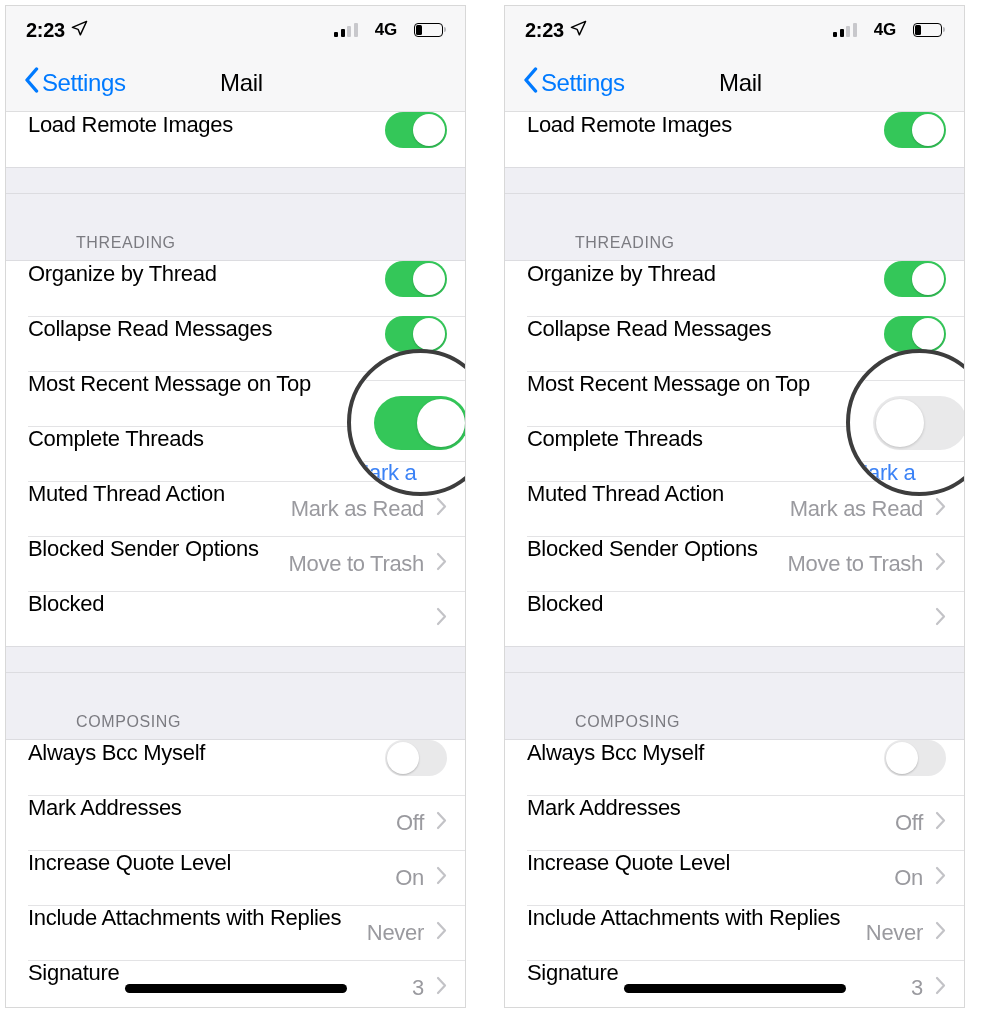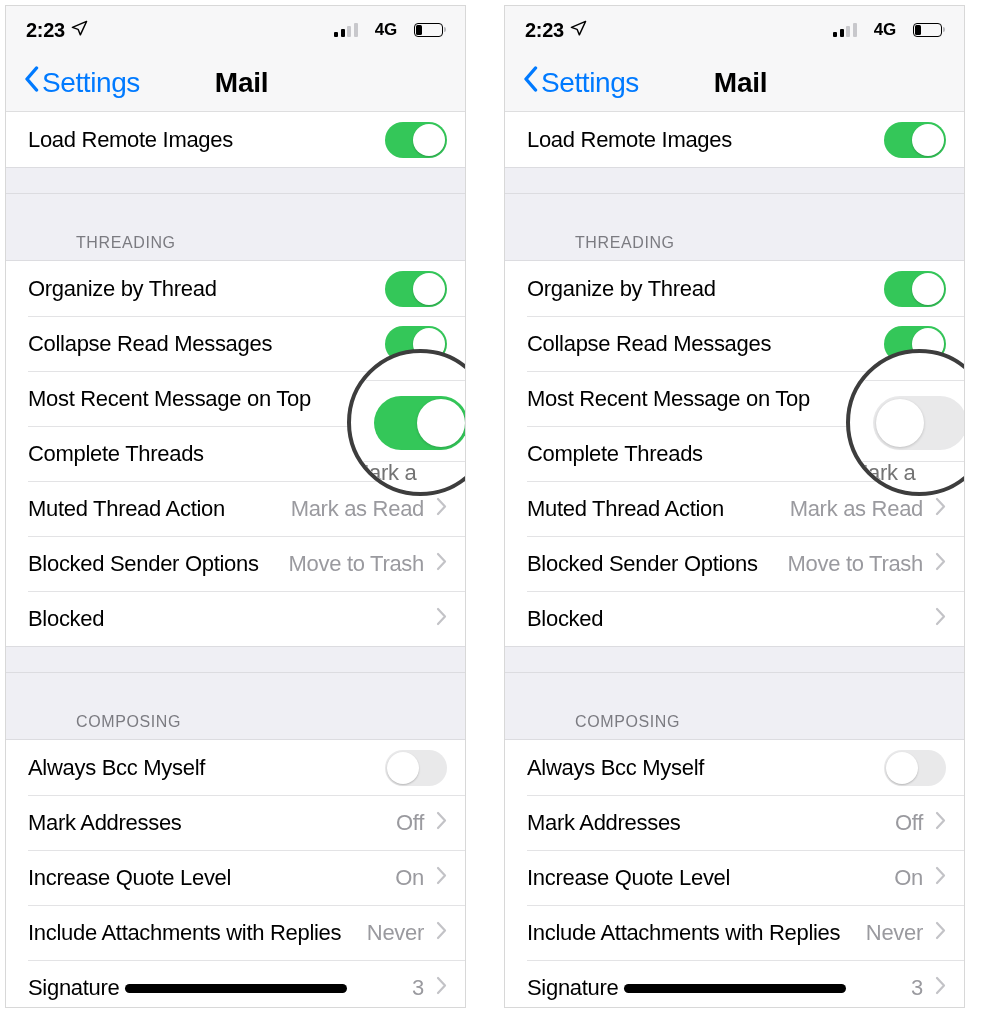--- a/index.html
+++ b/index.html
@@ -72,36 +72,35 @@
     height: 58px;
     background: #f7f7f8;
     position: relative;
     display: flex;
     align-items: center;
     padding: 0 18px;
     border-bottom: 1px solid #dededf;
   }
   .back {
     display: flex; align-items: center; gap: 3px;
-    color: #007aff; font-size: 28px; letter-spacing: -0.4px;
+    color: #007aff; font-size: 24px; letter-spacing: -0.4px;
     cursor: pointer;
   }
   .back .chev { display: block; }
   .nav-title {
     position: absolute; left: 12px; right: 0; text-align: center;
-    font-size: 28px; font-weight: bold; color: #000; letter-spacing: -0.3px;
+    font-size: 24px; font-weight: normal; color: #000; letter-spacing: -0.3px;
     pointer-events: none;
   }
 
   
   .list { background: #ffffff; }
   .row {
     position: relative;
     display: flex;
-    align-items: center;
     justify-content: space-between;
     height: 55px;
     padding: 0 18px 0 22px;
     background: #fff;
   }
   .row + .row::before {
     content: "";
     position: absolute; left: 22px; right: 0; top: 0;
     height: 1px; background: #e3e3e5;
   }
@@ -167,21 +166,21 @@
     position: absolute; inset: 0;
     display: flex; align-items: center; justify-content: center;
   }
   .mag-line {
     position: absolute; left: 0; right: 0; height: 1px; background: #e3e3e5;
   }
   .mag-line.t { top: 27px; }
   .mag-line.b { bottom: 30px; }
   .mag-text {
     position: absolute; left: 0; bottom: 6px;
-    font-size: 22px; color: #737373; letter-spacing: -0.3px;
+    font-size: 22px; color: #3b82f6; letter-spacing: -0.3px;
   }
   .mag-toggle {
     width: 94px; height: 54px; border-radius: 27px; position: relative;
   }
   .mag-toggle.on  { background: #34c759; }
   .mag-toggle.off { background: #e9e9ea; }
   .mag-toggle .knob {
     position: absolute; top: 3px;
     width: 48px; height: 48px; border-radius: 50%;
     background: #fff; box-shadow: 0 1px 3px rgba(0,0,0,.18);

